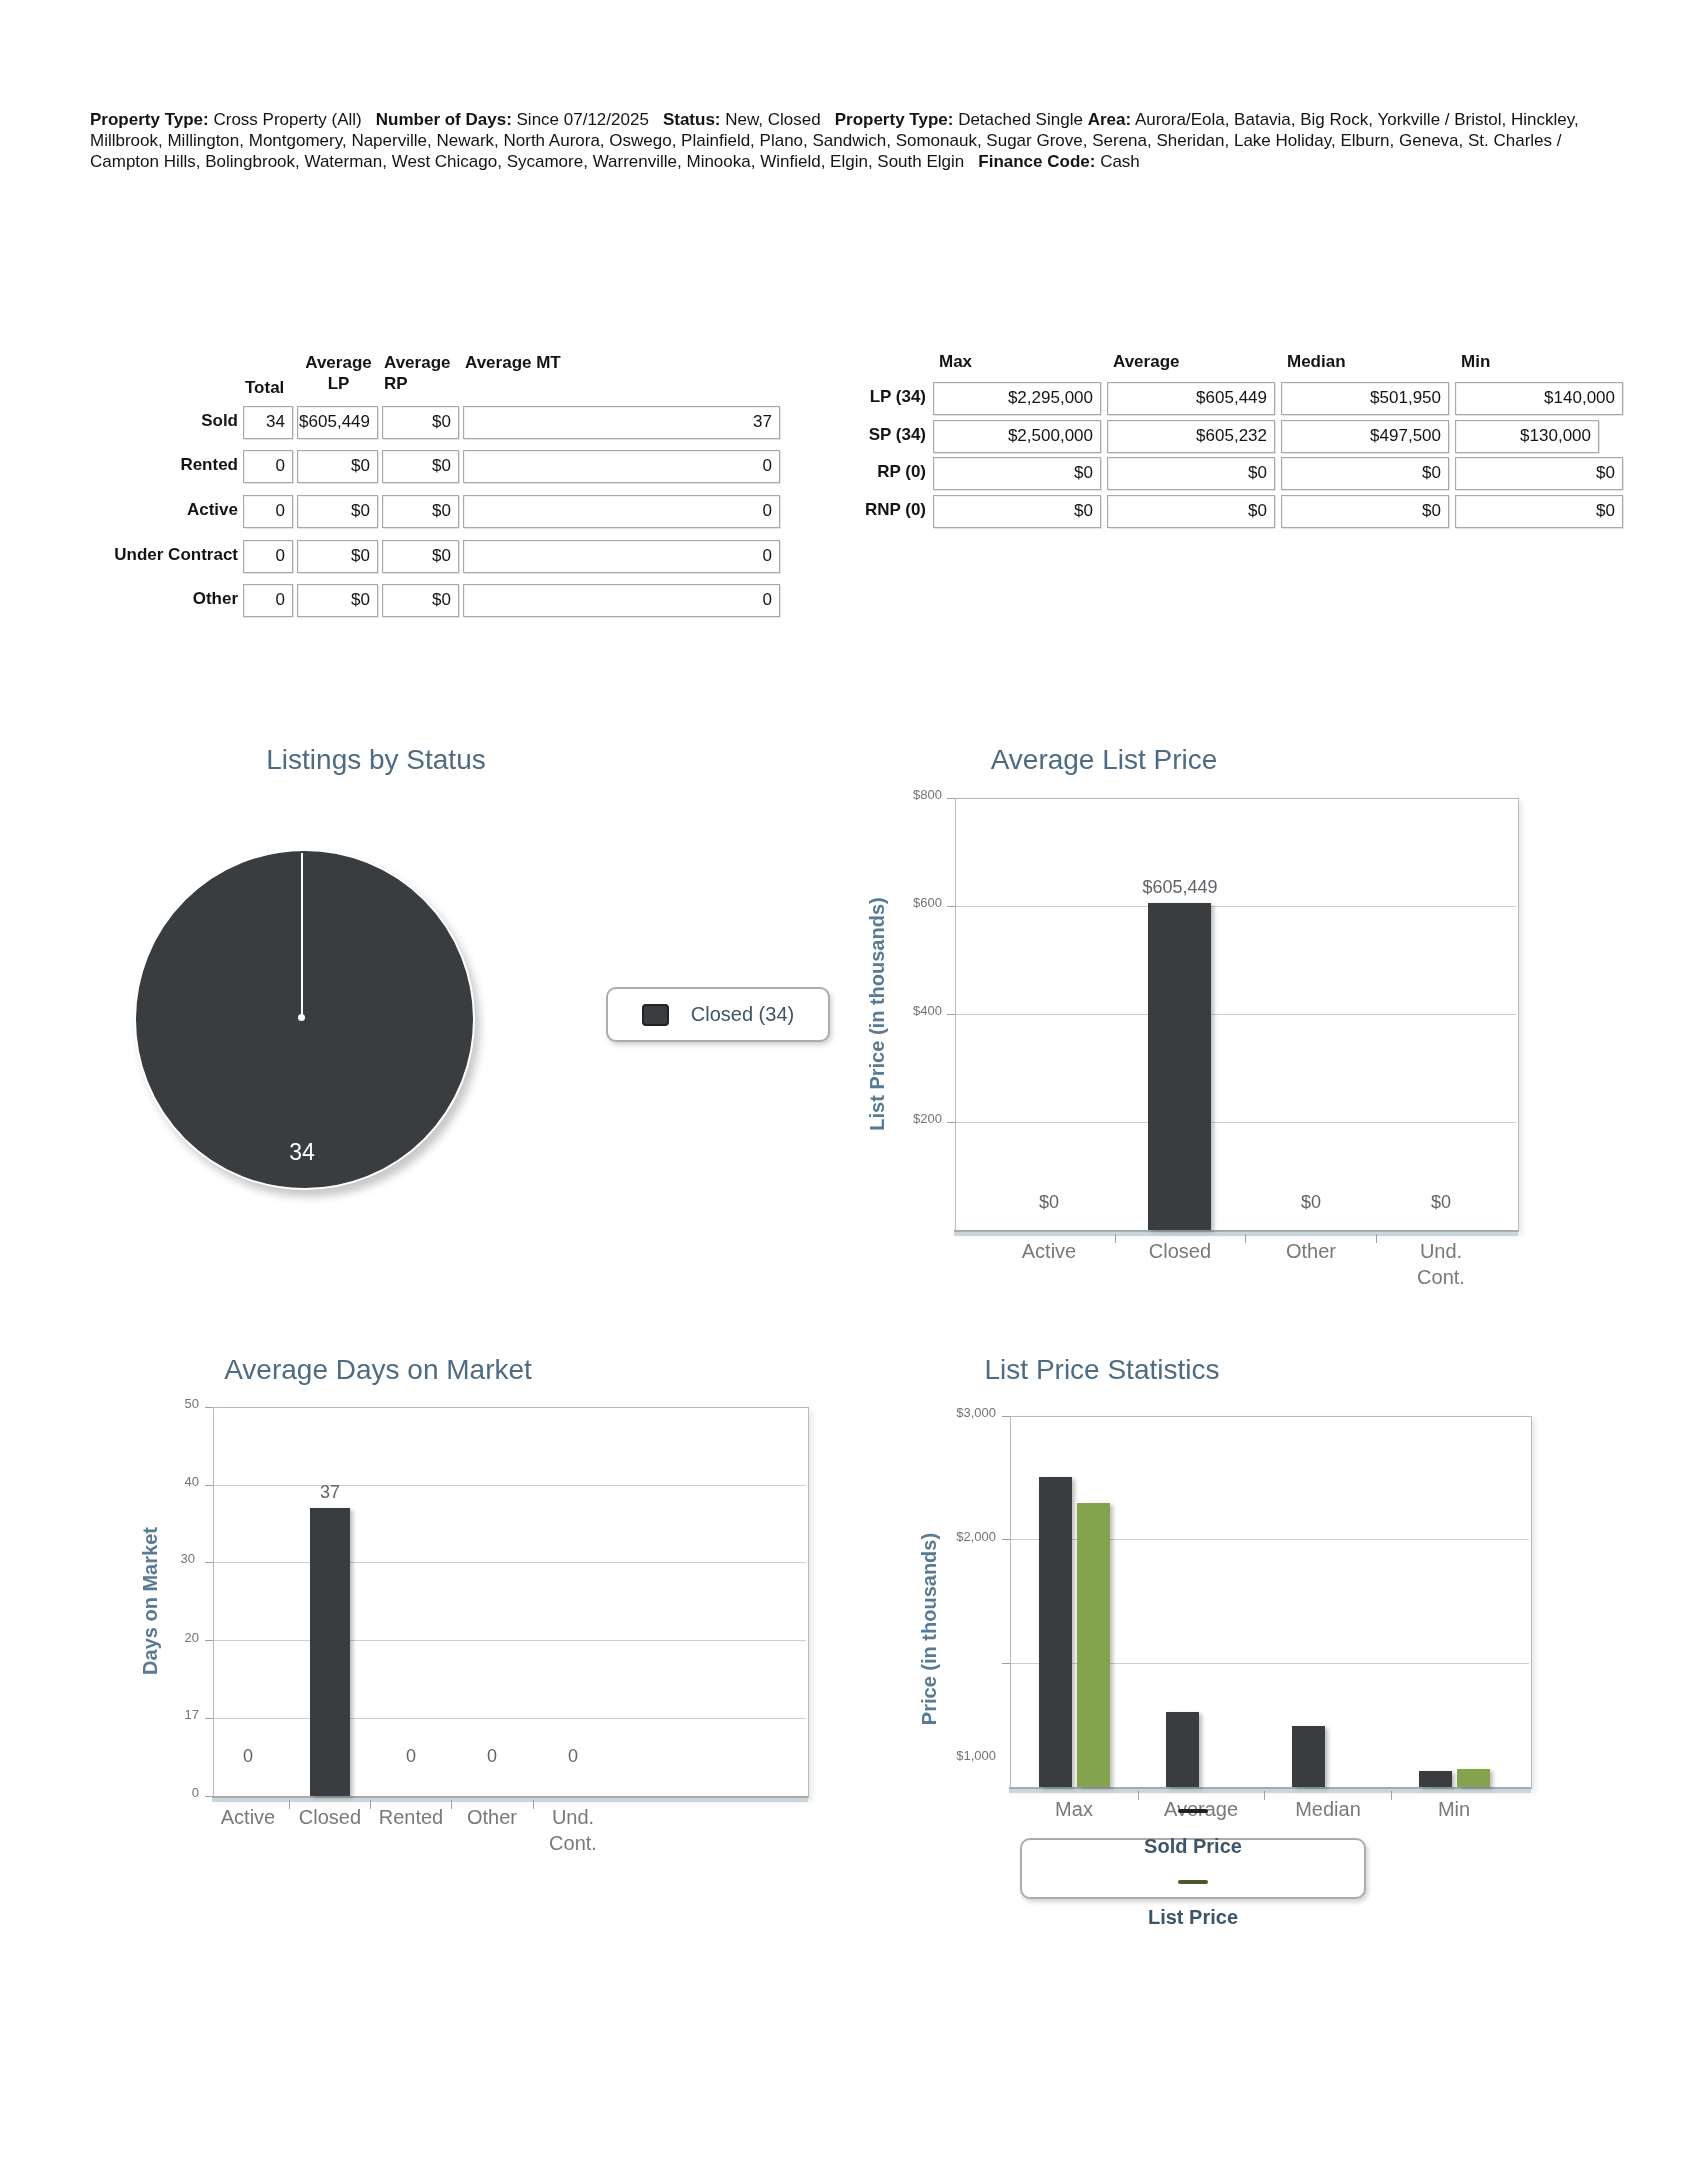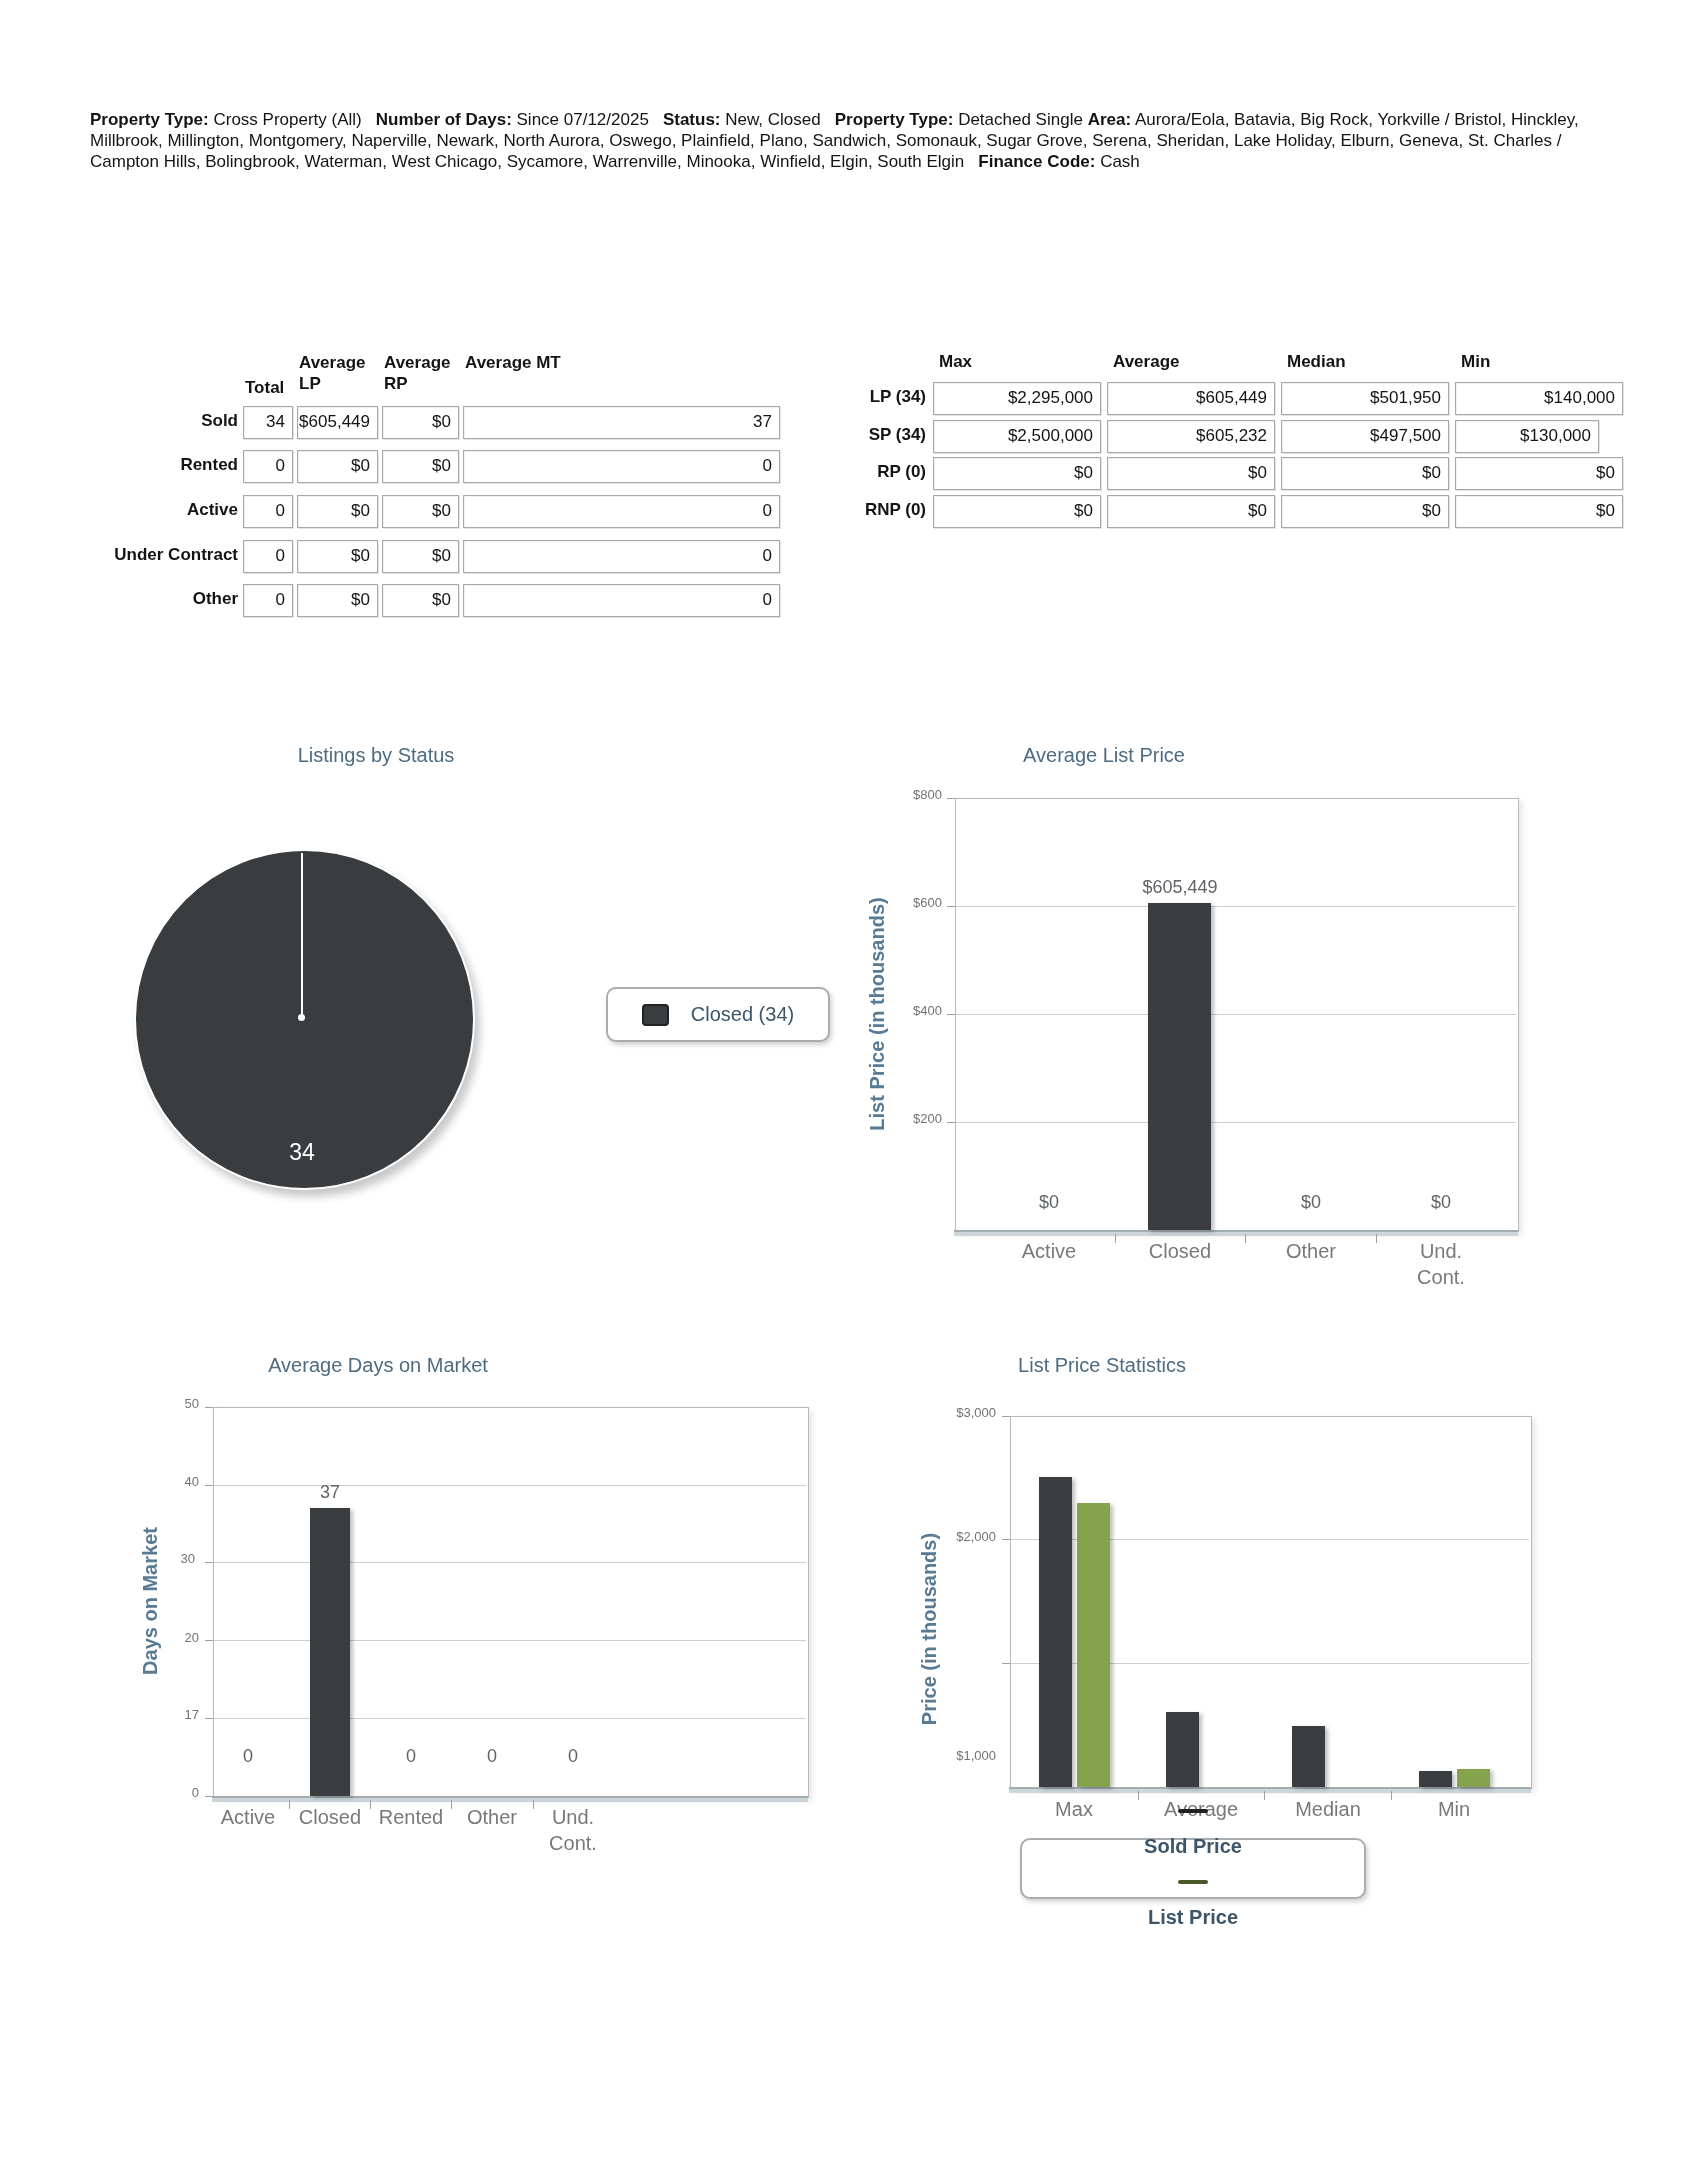--- a/index.html
+++ b/index.html
@@ -4,21 +4,21 @@
 <style>
   html,body{margin:0;padding:0;background:#fff;}
   #page{position:relative;width:1683px;height:2178px;background:#fff;overflow:hidden;
         font-family:"Liberation Sans", sans-serif;color:#141414;}
   .abs{position:absolute;}
   
   #crit{position:absolute;left:90px;top:109px;width:1525px;font-size:17px;line-height:21px;color:#141414;margin:0;}
   #crit b{font-weight:bold;}
   .gap{display:inline-block;width:14px;}
   
-  .ctitle{position:absolute;transform:translateX(-50%);font-size:20px;color:#4d6b82;white-space:nowrap;}
+  .ctitle{position:absolute;transform:translateX(-50%);font-size:28px;color:#4d6b82;white-space:nowrap;}
   #t1{left:376px;top:744px;} #t2{left:1104px;top:744px;}
   #t3{left:378px;top:1354px;} #t4{left:1102px;top:1354px;}
   .ytitle{position:absolute;transform:translate(-50%,-50%) rotate(-90deg);font-weight:bold;
           font-size:20px;color:#587b93;white-space:nowrap;}
   #yt2{left:877px;top:1014px;} #yt3{left:150px;top:1601px;} #yt4{left:929px;top:1629px;}
   
   .cell{position:absolute;background:#fff;border:1px solid #a8a8a8;box-shadow:1px 1px 0 #e4e4e4, inset 1px 1px 0 #f0f0f0;
         text-align:right;font-size:17px;padding-right:7px;box-sizing:border-box;}
   .rowlab{position:absolute;font-weight:bold;text-align:right;font-size:17px;white-space:nowrap;}
   .colhead{position:absolute;font-weight:bold;font-size:17px;line-height:21px;}
@@ -49,21 +49,21 @@
   <span class="ctitle" id="t2">Average List Price</span>
   <span class="ctitle" id="t3">Average Days on Market</span>
   <span class="ctitle" id="t4">List Price Statistics</span>
 
   <span class="ytitle" id="yt2">List Price (in thousands)</span>
   <span class="ytitle" id="yt3">Days on Market</span>
   <span class="ytitle" id="yt4">Price (in thousands)</span>
 
   <div id="gen">
       <div class="colhead" style="left: 245px; width: 50px; top: 352px; height: 46px; display: flex; align-items: flex-end;">Total</div>
-      <div class="colhead" style="left: 299px; width: 79px; top: 352px; height: 46px; display: flex; align-items: flex-start;">Average LP</div>
+      <div class="colhead" style="left: 299px; width: 79px; top: 352px; height: 46px; display: flex; align-items: flex-start; text-align: center;">Average LP</div>
       <div class="colhead" style="left: 384px; width: 79px; top: 352px; height: 46px; display: flex; align-items: flex-start;">Average RP</div>
       <div class="colhead" style="left: 465px; width: 198px; top: 352px; height: 46px; display: flex; align-items: flex-start;">Average MT</div>
       <div class="rowlab" style="left: 89px; width: 149px; top: 411px;">Sold</div>
       <div class="cell" style="left: 243px; top: 406px; width: 50px; height: 33px; line-height: 30px;">34</div>
       <div class="cell" style="left: 297px; top: 406px; width: 81px; height: 33px; line-height: 30px;">$605,449</div>
       <div class="cell" style="left: 382px; top: 406px; width: 77px; height: 33px; line-height: 30px;">$0</div>
       <div class="cell" style="left: 463px; top: 406px; width: 317px; height: 33px; line-height: 30px;">37</div>
       <div class="rowlab" style="left: 89px; width: 149px; top: 455px;">Rented</div>
       <div class="cell" style="left: 243px; top: 450px; width: 50px; height: 33px; line-height: 30px;">0</div>
       <div class="cell" style="left: 297px; top: 450px; width: 81px; height: 33px; line-height: 30px;">$0</div>

